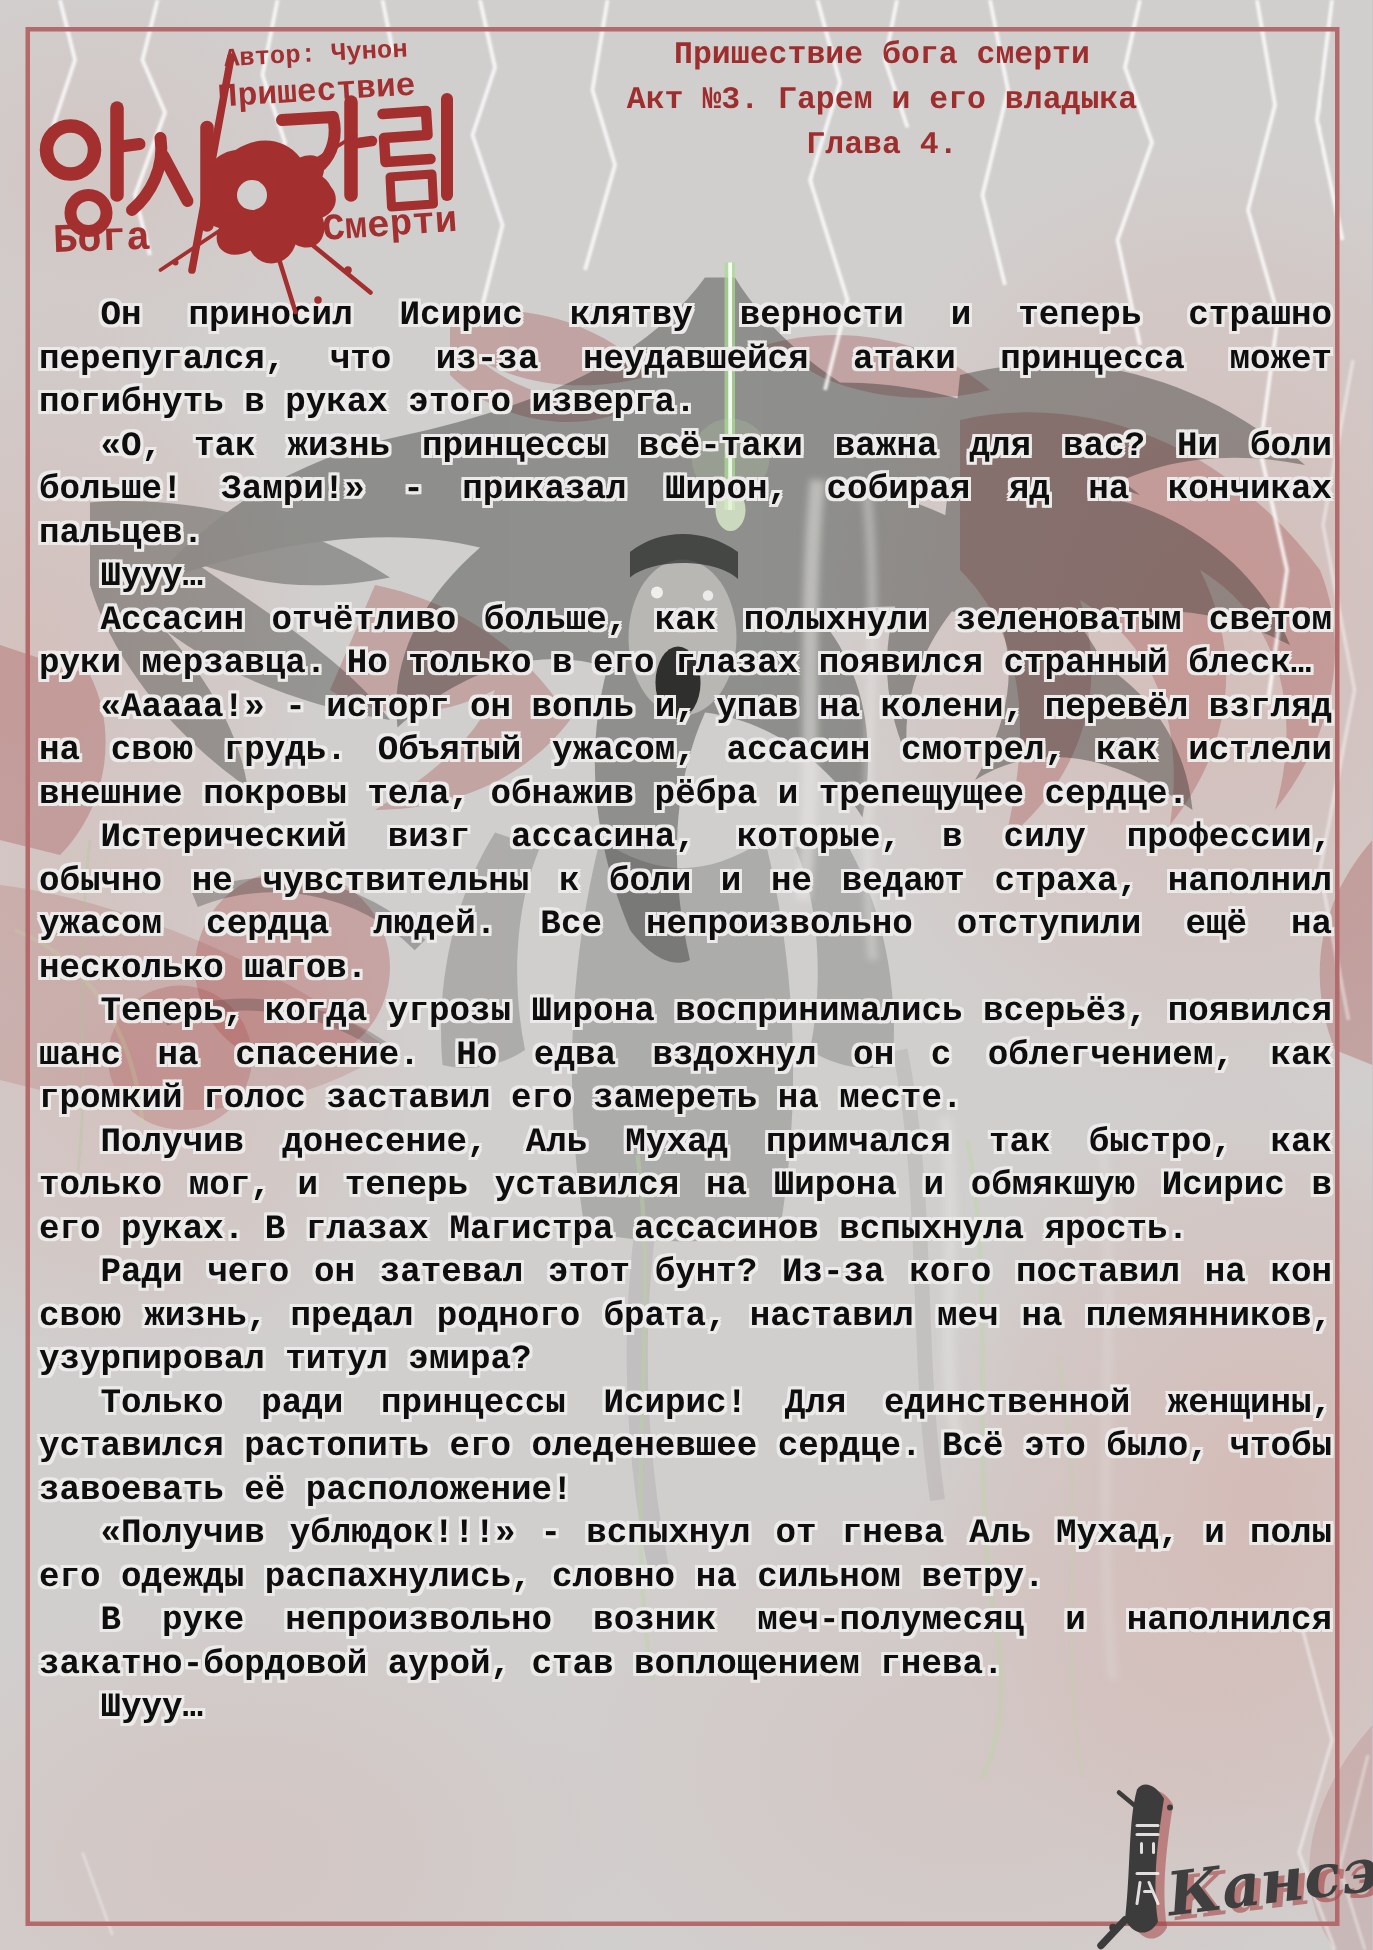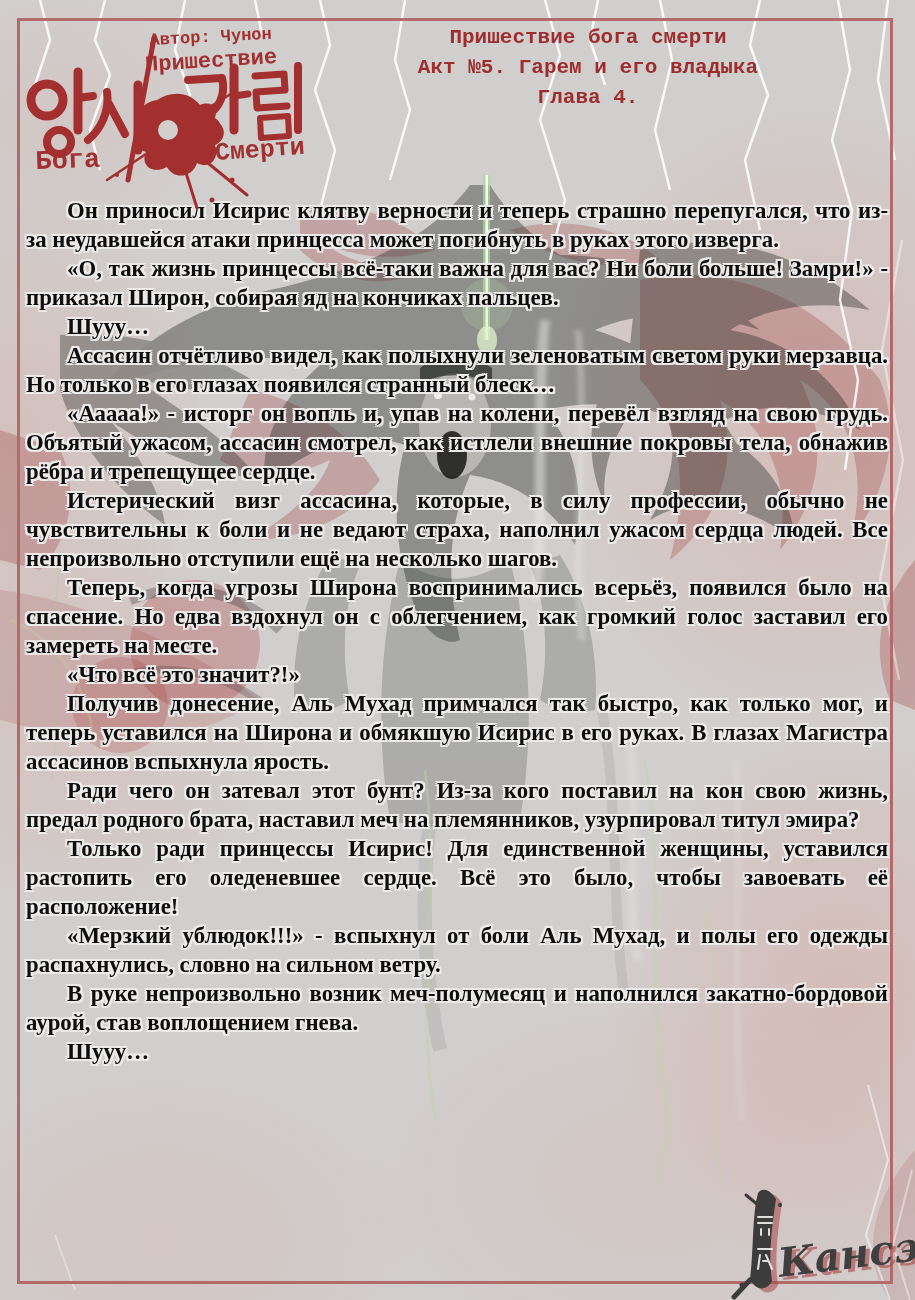--- a/index.html
+++ b/index.html
@@ -38,21 +38,20 @@
     font-size:22.8px;line-height:29px;font-weight:bold;color:#0e0e0e;
     text-align:justify;
   }
   .story p{
     margin:0;text-indent:41px;
     text-shadow:
       -2px -2px 0 #ecebea, 2px -2px 0 #ecebea,
       -2px  2px 0 #ecebea, 2px  2px 0 #ecebea,
       -2px  0   0 #ecebea, 2px  0   0 #ecebea,
        0   -2px 0 #ecebea, 0    2px 0 #ecebea;
-    font-family: Liberation Serif, serif;
   }
   
   .signature{position:absolute;left:728px;top:1185px;z-index:4;}
 </style>
 </head>
 <body>
 
 <div class="page">
 
   <svg class="artwork" width="915" height="1300" viewBox="0 0 915 1300" aria-hidden="true">
@@ -196,37 +195,36 @@
       </g>
     </svg>
     <span class="logo-text logo-author">Автор: Чунон</span>
     <span class="logo-text logo-top">Пришествие</span>
     <span class="logo-text logo-bl">Бога</span>
     <span class="logo-text logo-br">Смерти</span>
   </div>
 
   <div class="chapter">
     <div>Пришествие бога смерти</div>
-    <div>Акт №5. Гарем и его владыка</div>
+    <div>Акт №3. Гарем и его владыка</div>
     <div>Глава 4.</div>
   </div>
 
   <div class="story">
       <p>Он приносил Исирис клятву верности и теперь страшно перепугался, что из-за неудавшейся атаки принцесса может погибнуть в руках этого изверга.</p>
       <p>«О, так жизнь принцессы всё-таки важна для вас? Ни боли больше! Замри!» - приказал Широн, собирая яд на кончиках пальцев.</p>
       <p>Шууу…</p>
-      <p>Ассасин отчётливо видел, как полыхнули зеленоватым светом руки мерзавца. Но только в его глазах появился странный блеск…</p>
+      <p>Ассасин отчётливо больше, как полыхнули зеленоватым светом руки мерзавца. Но только в его глазах появился странный блеск…</p>
       <p>«Ааааа!» - исторг он вопль и, упав на колени, перевёл взгляд на свою грудь. Объятый ужасом, ассасин смотрел, как истлели внешние покровы тела, обнажив рёбра и трепещущее сердце.</p>
       <p>Истерический визг ассасина, которые, в силу профессии, обычно не чувствительны к боли и не ведают страха, наполнил ужасом сердца людей. Все непроизвольно отступили ещё на несколько шагов.</p>
-      <p>Теперь, когда угрозы Широна воспринимались всерьёз, появился было на спасение. Но едва вздохнул он с облегчением, как громкий голос заставил его замереть на месте.</p>
-      <p>«Что всё это значит?!»</p>
+      <p>Теперь, когда угрозы Широна воспринимались всерьёз, появился шанс на спасение. Но едва вздохнул он с облегчением, как громкий голос заставил его замереть на месте.</p>
       <p>Получив донесение, Аль Мухад примчался так быстро, как только мог, и теперь уставился на Широна и обмякшую Исирис в его руках. В глазах Магистра ассасинов вспыхнула ярость.</p>
       <p>Ради чего он затевал этот бунт? Из-за кого поставил на кон свою жизнь, предал родного брата, наставил меч на племянников, узурпировал титул эмира?</p>
       <p>Только ради принцессы Исирис! Для единственной женщины, уставился растопить его оледеневшее сердце. Всё это было, чтобы завоевать её расположение!</p>
-      <p>«Мерзкий ублюдок!!!» - вспыхнул от боли Аль Мухад, и полы его одежды распахнулись, словно на сильном ветру.</p>
+      <p>«Получив ублюдок!!!» - вспыхнул от гнева Аль Мухад, и полы его одежды распахнулись, словно на сильном ветру.</p>
       <p>В руке непроизвольно возник меч-полумесяц и наполнился закатно-бордовой аурой, став воплощением гнева.</p>
       <p>Шууу…</p>
     </div>
 
   <svg class="signature" width="190" height="115" viewBox="0 0 190 115" role="img" aria-label="完成">
 
     <g transform="translate(6,4)" fill="#a54545" opacity="0.55">
       <path d="M30,8 C24,30 26,60 22,95 C30,108 40,104 44,96 C40,70 44,40 48,14 C42,4 34,2 30,8 Z"></path>
     </g>
 

